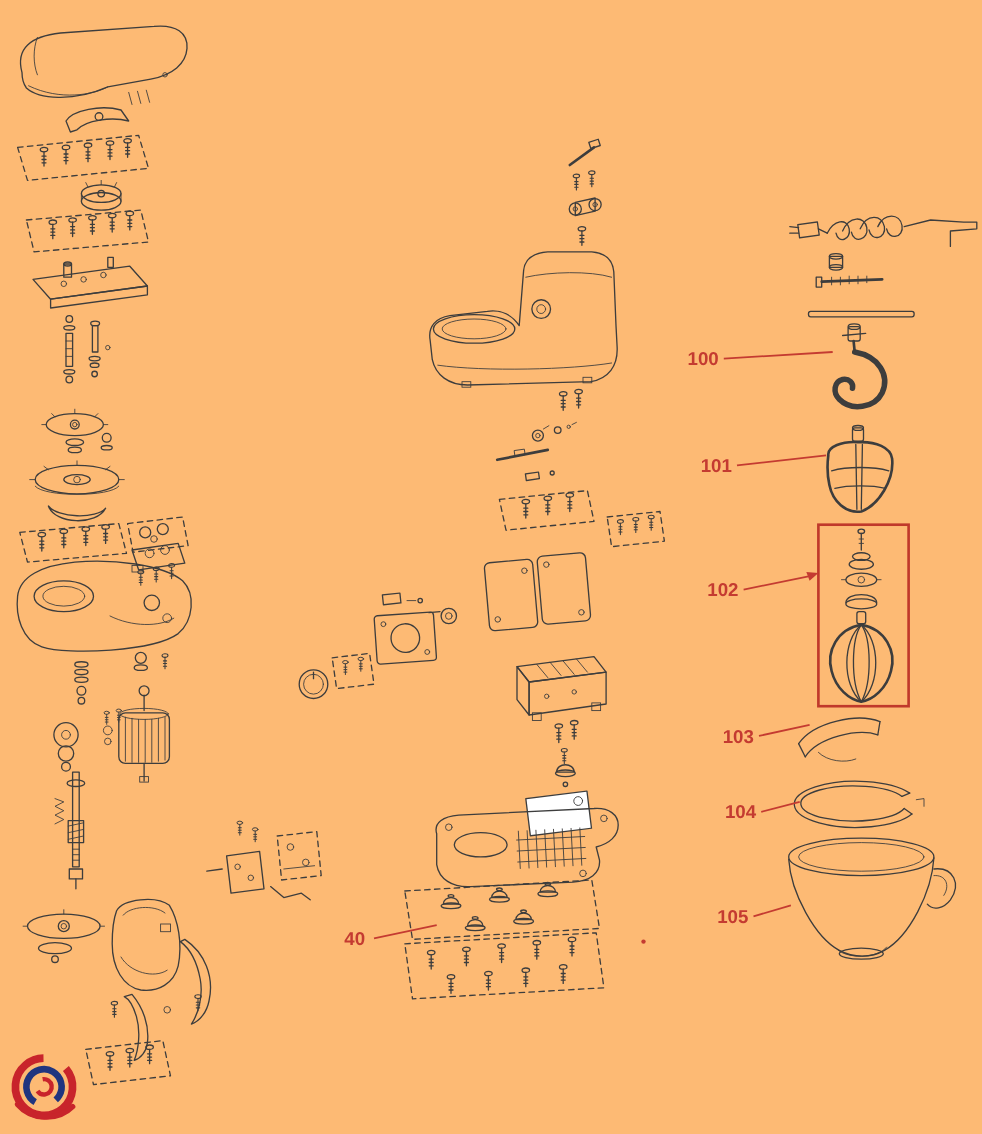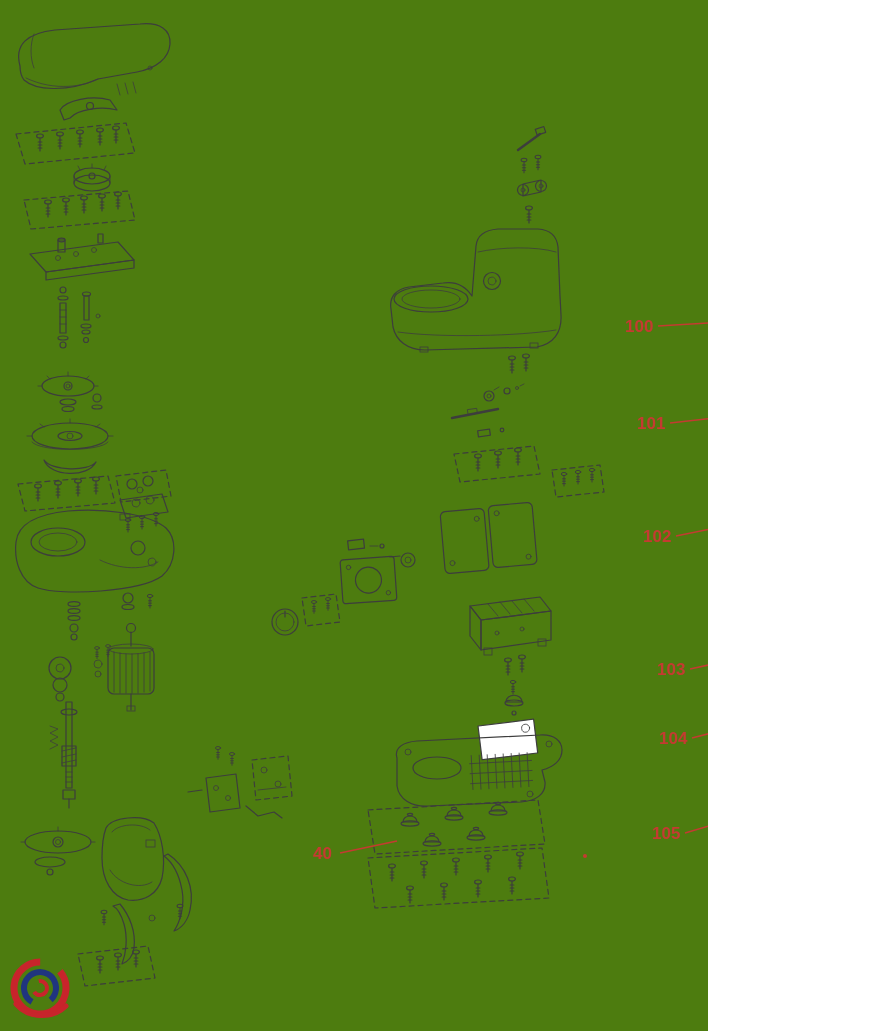--- a/index.html
+++ b/index.html
@@ -1,16 +1,16 @@
 <!DOCTYPE html>
 <html><head>
 <meta charset="utf-8">
 <style>
   html,body{margin:0;padding:0;background:#ffffff;}
-  .stage{position:relative;width:708px;height:1031px;background:#4d7c0f;overflow:hidden;}
+  .stage{position:relative;width:893px;height:1031px;background:#fdba74;overflow:hidden;}
   svg{display:block;}
   .ink{stroke:#3d3d3d;stroke-width:1.2;fill:none;stroke-linecap:round;stroke-linejoin:round;}
   .ink-thin{stroke:#3d3d3d;stroke-width:0.8;fill:none;stroke-linecap:round;}
   .ink-thick{stroke:#3d3d3d;stroke-width:2.4;fill:none;stroke-linecap:round;stroke-linejoin:round;}
   .hook{stroke:#3d3d3d;stroke-width:5;fill:none;stroke-linecap:round;stroke-linejoin:round;}
   .dash{stroke-dasharray:5 4;}
   .whitefill{fill:#ffffff;}
   .part-label{font:700 17px "Liberation Sans", sans-serif;fill:#c43b31;}
   .leader{stroke:#c43b31;stroke-width:1.6;fill:none;}
   .hlbox{stroke:#c0392b;stroke-width:2.4;fill:none;}

